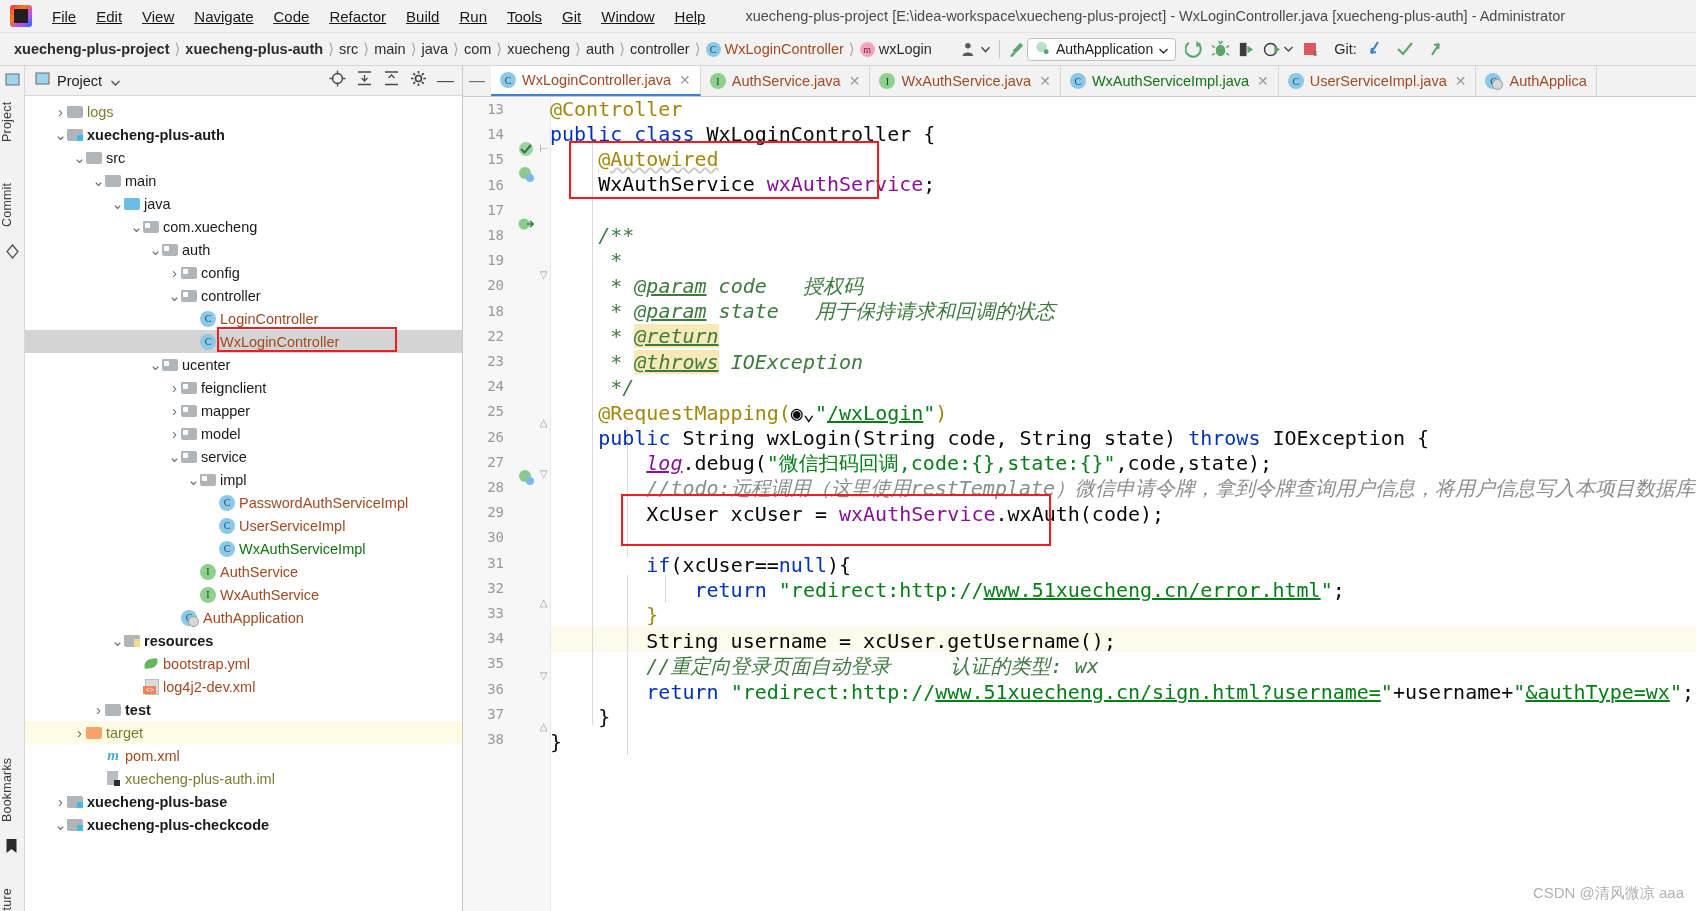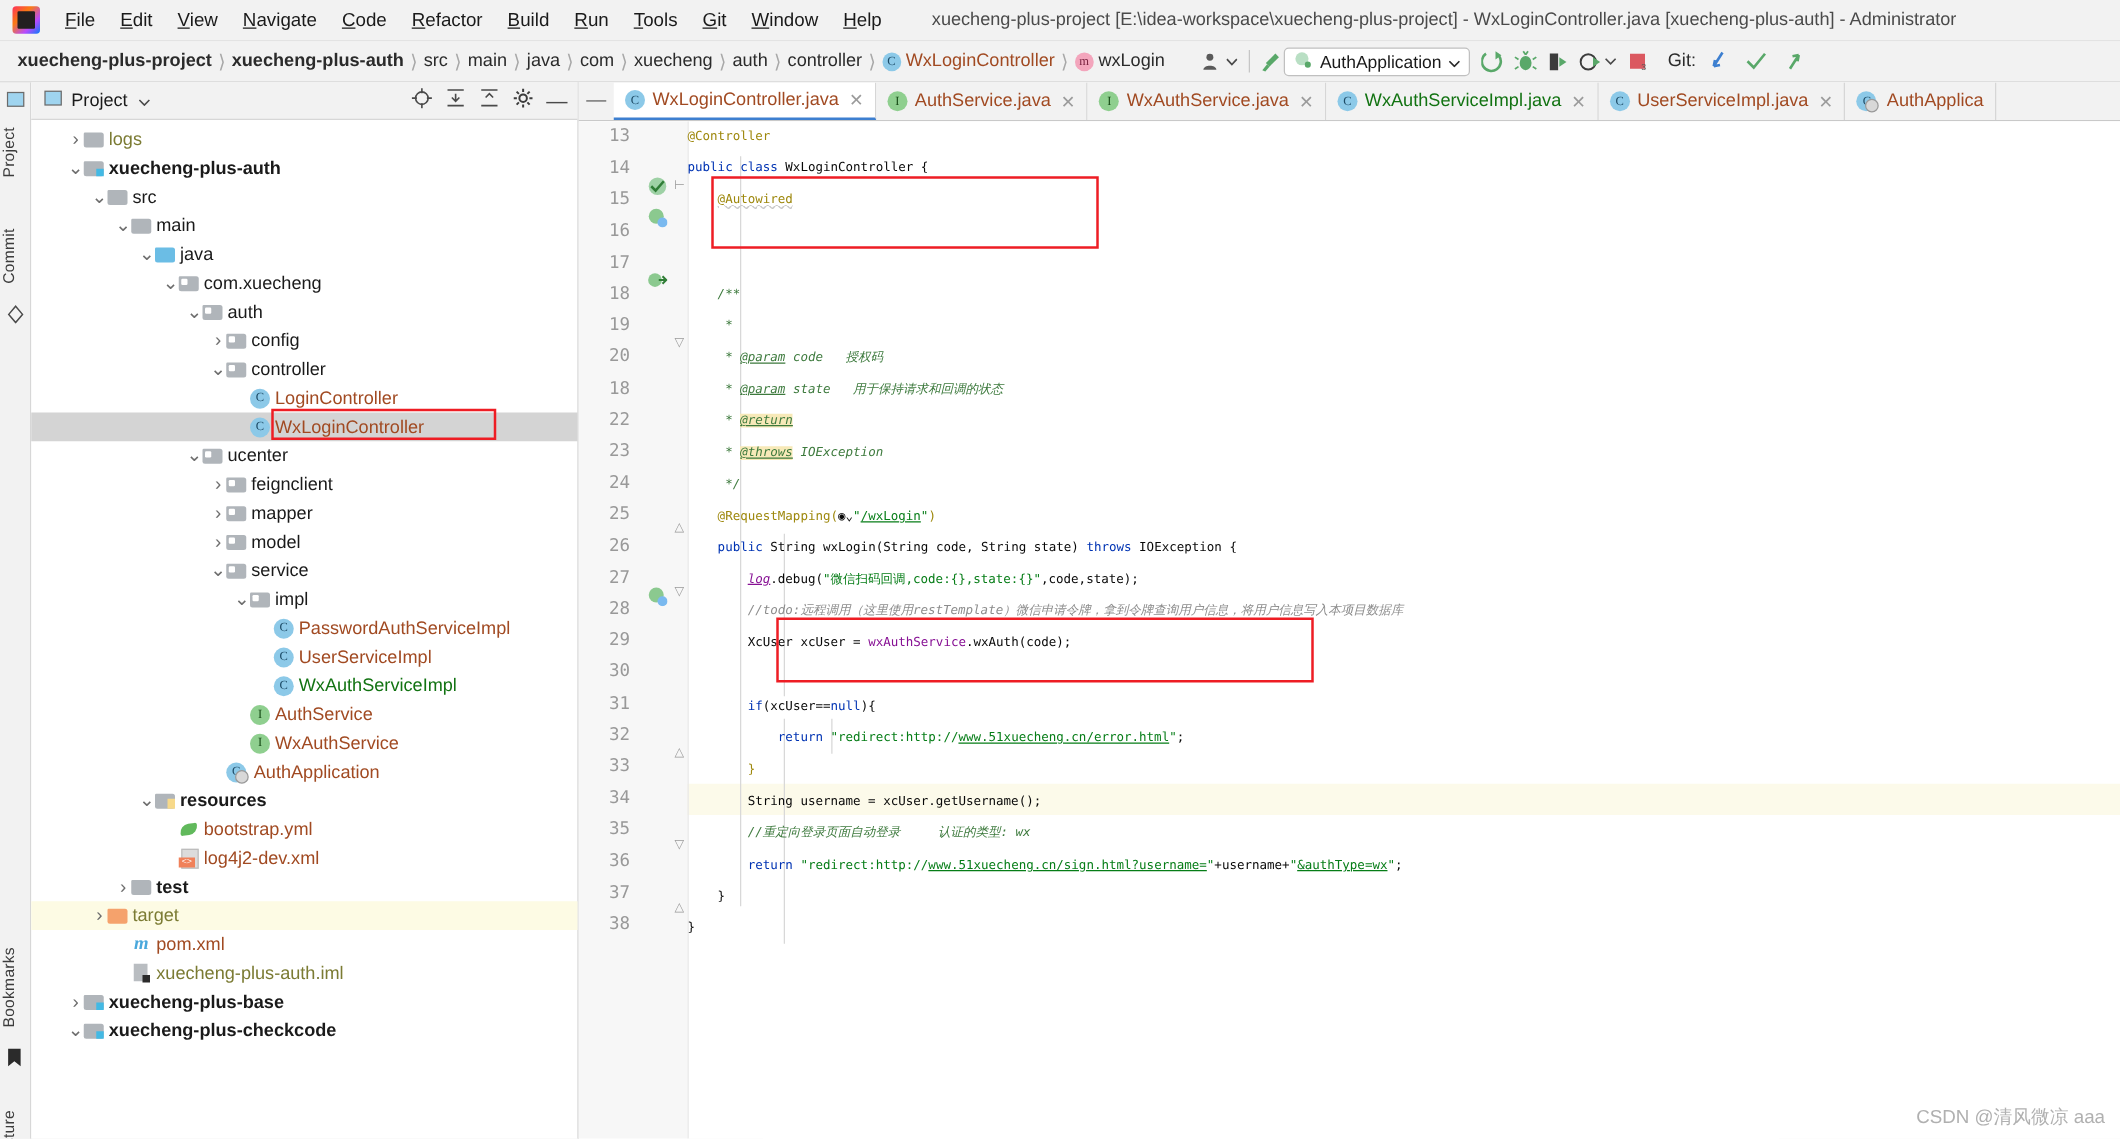--- a/index.html
+++ b/index.html
@@ -21,21 +21,21 @@
   .ij-logo {
     width: 22px; height: 22px; margin-left: 10px; margin-right: 10px;
     border-radius: 3px; position: relative; overflow: hidden;
     background: linear-gradient(135deg,#fe315d 0%,#f97a12 35%,#b74aff 70%,#087cfa 100%);
     flex: 0 0 auto;
   }
   .ij-logo::after {
     content: ""; position: absolute; left: 4px; top: 4px; right: 4px; bottom: 4px;
     background: #231f20; border-radius: 1px;
   }
-  .menubar { display: flex; align-items: center; gap: 0px; }
+  .menubar { display: flex; align-items: center; gap: 0px; text-decoration: underline; }
   .menu-item {
     font-size: 15px; color: #1a1a1a; padding: 3px 10px; cursor: default;
     white-space: nowrap;
   }
   .menu-item u { text-decoration: underline; }
   .win-title {
     font-size: 14.5px; color: #4a4a4a; margin-left: 30px; white-space: nowrap;
   }
 
   
@@ -183,21 +183,21 @@
     position: absolute; right: 46px; font-family: "DejaVu Sans Mono", monospace;
     font-size: 14px; color: #999999; text-align: right; width: 28px;
   }
   .gicon { position: absolute; left: 55px; width: 16px; height: 16px; }
   .fold {
     position: absolute; left: 75px; width: 11px; height: 11px; color: #9b9b9b; font-size: 10px;
     text-align:center; line-height:11px;
   }
   .code {
     position: absolute; left: 87px; top: 0; right: 0; height: 814px;
-    font-family: "DejaVu Sans Mono", monospace; font-size: 10px; line-height: 25.2px;
+    font-family: "DejaVu Sans Mono", monospace; font-size: 20px; line-height: 25.2px;
     color: #080808; white-space: pre;
   }
   .cl { position: absolute; left: 0; white-space: pre; }
   .hl-line { position: absolute; left: 0; right: 0; height: 25px; background: #fcfaea; }
   .kw { color: #0033b3; }
   .ann { color: #9e880d; }
   .str { color: #067d17; }
   .cmt { color: #8c8c8c; }
   .doc { color: #3d7a3d; font-style: italic; }
   .doctag { color: #3d7a3d; font-style: italic; text-decoration: underline; }
@@ -700,20 +700,21 @@
       <div class="code">
         
         <div class="indent-guide" style="left:42px; top:28px; height:600px;"></div>
         <div class="indent-guide" style="left:77px; top:330px; height:130px;"></div>
         <div class="indent-guide" style="left:77px; top:478px; height:180px;"></div>
         <div class="indent-guide" style="left:115px; top:478px; height:28px;"></div>
 
         <div class="cl" style="top:0px;"><span class="ann">@Controller</span></div>
         <div class="cl" style="top:25px;"><span class="kw">public class</span> WxLoginController {</div>
         <div class="cl" style="top:50px;">    <span class="ann squiggly">@Autowired</span></div>
+        <div class="cl" style="top:75px;">    WxAuthService <span class="field">wxAuthService</span>;</div>
         <div class="cl" style="top:100px;"></div>
         <div class="cl" style="top:126px;"><span class="doc">    /**</span></div>
         <div class="cl" style="top:151px;"><span class="doc">     *</span></div>
         <div class="cl" style="top:177px;"><span class="doc">     * </span><span class="doctag">@param</span><span class="doc"> code   授权码</span></div>
         <div class="cl" style="top:202px;"><span class="doc">     * </span><span class="doctag">@param</span><span class="doc"> state   用于保持请求和回调的状态</span></div>
         <div class="cl" style="top:227px;"><span class="doc">     * </span><span class="doctag doctag-hl">@return</span></div>
         <div class="cl" style="top:253px;"><span class="doc">     * </span><span class="doctag doctag-hl">@throws</span><span class="doc"> IOException</span></div>
         <div class="cl" style="top:278px;"><span class="doc">     */</span></div>
         <div class="cl" style="top:304px;"><span class="ann">    @RequestMapping(</span><span>◉⌄</span><span class="str">"</span><span class="linkstr">/wxLogin</span><span class="str">"</span><span class="ann">)</span></div>
         <div class="cl" style="top:329px;">    <span class="kw">public</span> String <span style="color:#080808;">wxLogin</span>(String code, String state) <span class="kw">throws</span> IOException {</div>

